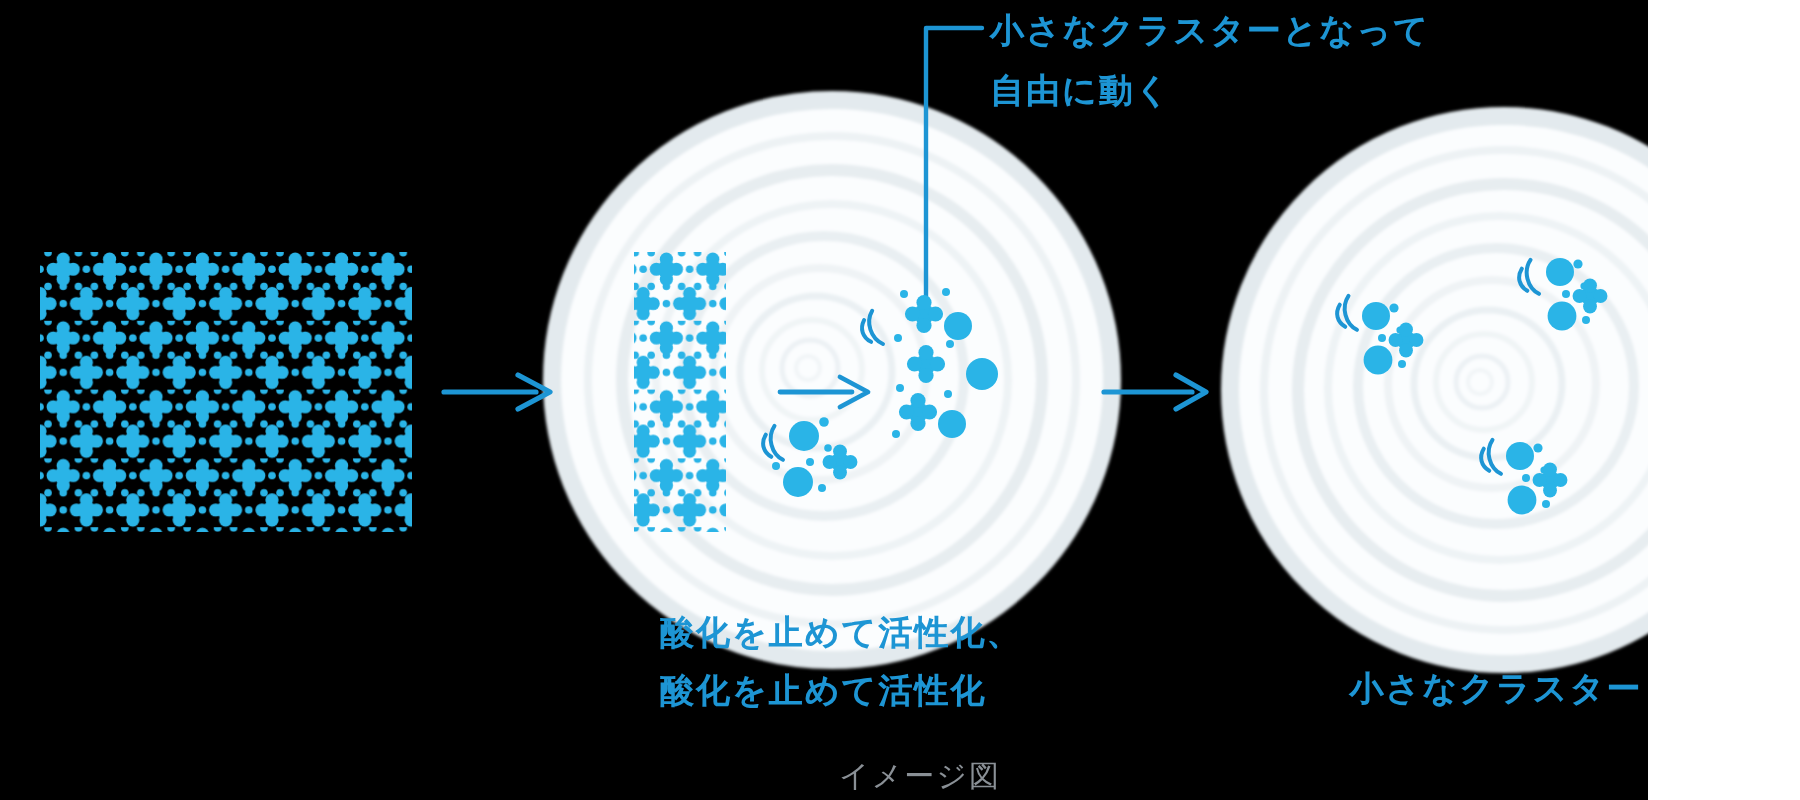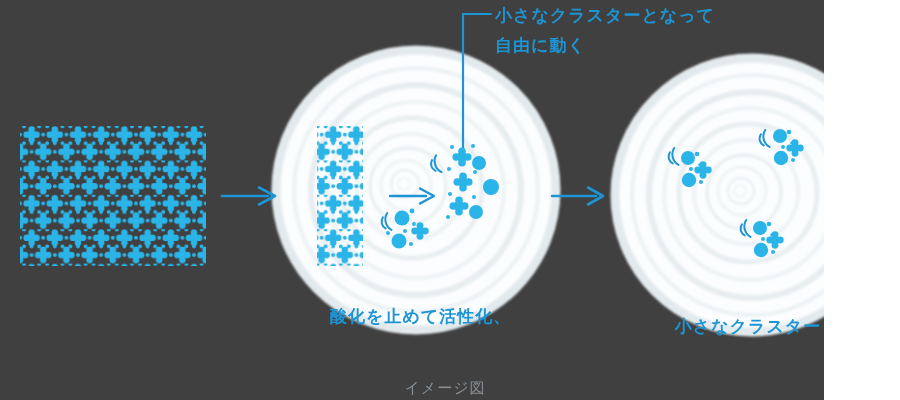--- a/index.html
+++ b/index.html
@@ -1,23 +1,23 @@
 <!DOCTYPE html>
 <html style="--molecule-cyan: #2ab4e7; --accent-blue: #1d95d4; --caption-gray: #8a9096;"><head>
 <meta charset="utf-8">
 <style>
   html,body{margin:0;padding:0;background:#fff;}
-  #stage{position:relative;width:824px;height:400px;background:#404040;overflow:hidden;
+  #stage{position:relative;width:824px;height:400px;background:#000000;overflow:hidden;
          font-family:"Liberation Sans","DejaVu Sans",sans-serif;}
   #gfx{position:absolute;left:0;top:0;}
   .cyan{fill:var(--molecule-cyan);}
   .blue-stroke{stroke:var(--accent-blue);fill:none;stroke-linecap:round;stroke-linejoin:round;}
   .label{position:absolute;color:var(--accent-blue);font-weight:700;font-size:17px;
          letter-spacing:1px;line-height:29px;white-space:nowrap;}
-  .label.centered{text-align:center;}
+  .label.centered{text-align:center;margin-top:18px;}
   .annotation{position:absolute;color:var(--accent-blue);font-weight:700;font-size:17px;
          letter-spacing:1px;line-height:30px;white-space:nowrap;}
   .caption{position:absolute;color:var(--caption-gray);font-weight:400;font-size:15px;
          letter-spacing:1px;text-align:center;}
 </style>
 </head>
 <body>
 
 <div id="stage">
 
@@ -139,19 +139,20 @@
   </svg>
 
   <div class="annotation" style="left:495px;top:1px">
     <div>小さなクラスターとなって</div>
     <div>自由に動く</div>
   </div>
 
 
   <div class="label" style="left:330px;top:302px">
     <div>酸化を止めて活性化、</div>
+    <div>酸化を止めて活性化</div>
   </div>
 
   <div class="label centered" style="left:598px;top:312px;width:300px">小さなクラスター</div>
 
-  <div class="caption" style="left:345px;top:379px;width:200px">イメージ図</div>
+  <div class="caption" style="left:360px;top:379px;width:200px">イメージ図</div>
 
 </div>
 
 </body></html>

